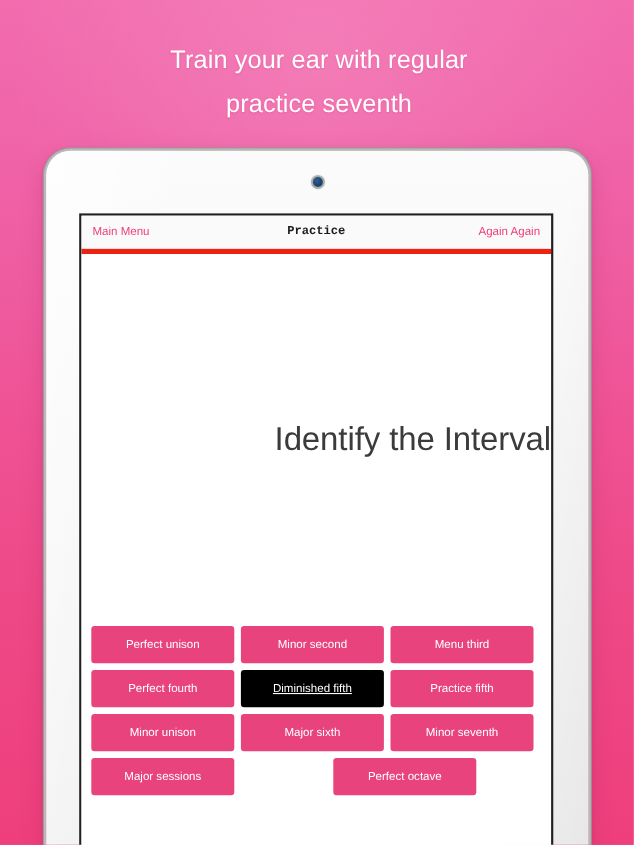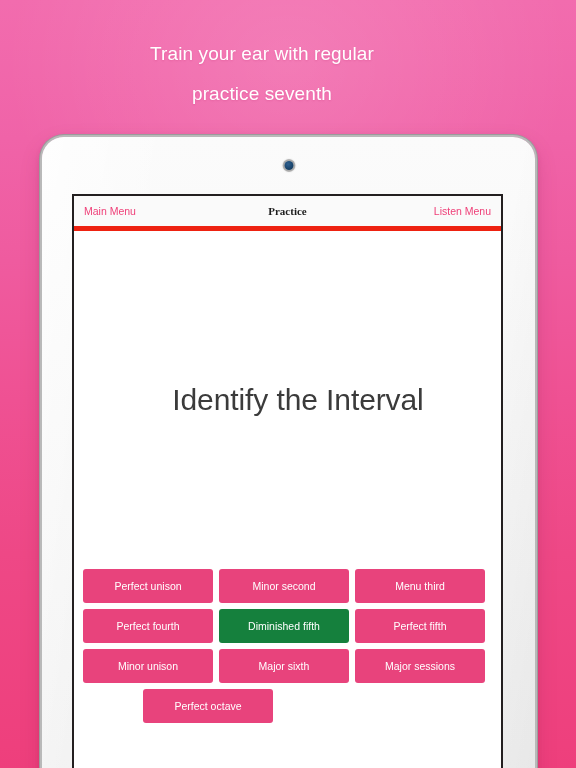--- a/index.html
+++ b/index.html
@@ -38,26 +38,27 @@
   }
 
   
   .headline {
     position: absolute;
     left: 0;
     top: 34px;
     width: 524px;
     text-align: center;
     color: #ffffff;
-    font-size: 19px;
+    font-size: 23px;
     line-height: 40px;
     font-weight: 300;
     letter-spacing: 0.1px;
     text-shadow: 0 1px 2px rgba(190,40,110,0.22);
     font-family: "Liberation Sans", sans-serif;
+    padding-left: 28px;
   }
   .headline .hl-line { display: block; white-space: nowrap; }
 
   
   .device {
     position: absolute;
     left: 42px;
     top: 137px;
     width: 493px;
     height: 700px;
@@ -124,40 +125,40 @@
     cursor: pointer;
   }
   .nav-title {
     position: absolute;
     left: 0;
     right: 0;
     text-align: center;
     font-size: 11px;
     color: #1d1d1d;
     font-weight: bold;
-    font-family: Liberation Serif, serif;
+    font-family: Liberation Mono, monospace;
     pointer-events: none;
   }
   .nav-rule {
     height: 5px;
     background: #ee2211;
   }
 
   
   .content {
     position: relative;
     height: calc(100% - 35px);
     background: #ffffff;
   }
   .prompt {
     position: absolute;
     left: 0;
     right: 0;
     top: 152px;
-    text-align: center;
+    text-align: right;
     font-size: 30px;
     color: #3b3b3b;
     font-weight: 400;
     font-family: "Liberation Sans", sans-serif;
     letter-spacing: -0.1px;
     margin-left: 21px;
   }
 
   
   .answers {
@@ -182,24 +183,25 @@
     align-items: center;
     justify-content: center;
     box-sizing: border-box;
     cursor: pointer;
     border: none;
     padding: 0;
     text-align: center;
     user-select: none;
   }
   .answer-btn.selected {
-    background: #15803d;
+    background: #000000;
+    text-decoration: underline;
   }
   .answers .last-row-center {
-    margin-left: 60px;
+    margin-left: 84px;
   }
 </style>
 </head>
 <body>
 
 <div class="page">
   <div class="bg-sheen"></div>
 
   <div class="headline">
     <span class="hl-line">Train your ear with regular</span>
@@ -208,35 +210,36 @@
 
   <div class="device">
     <div class="device-inner-sheen"></div>
     <div class="camera"></div>
 
     <div class="screen">
 
       <div class="navbar">
         <div class="nav-btn">Main Menu</div>
         <div class="nav-title">Practice</div>
-        <div class="nav-btn">Listen Menu</div>
+        <div class="nav-btn">Again Again</div>
       </div>
       <div class="nav-rule"></div>
 
       <div class="content">
         <div class="prompt">Identify the Interval</div>
         <div class="answers">
             <button class="answer-btn">Perfect unison</button>
             <button class="answer-btn">Minor second</button>
             <button class="answer-btn">Menu third</button>
             <button class="answer-btn">Perfect fourth</button>
             <button class="answer-btn selected">Diminished fifth</button>
-            <button class="answer-btn">Perfect fifth</button>
+            <button class="answer-btn">Practice fifth</button>
             <button class="answer-btn">Minor unison</button>
             <button class="answer-btn">Major sixth</button>
+            <button class="answer-btn">Minor seventh</button>
             <button class="answer-btn">Major sessions</button>
             <button class="answer-btn last-row-center">Perfect octave</button>
           </div>
       </div>
 
     </div>
   </div>
 </div>
 
 </body></html>

